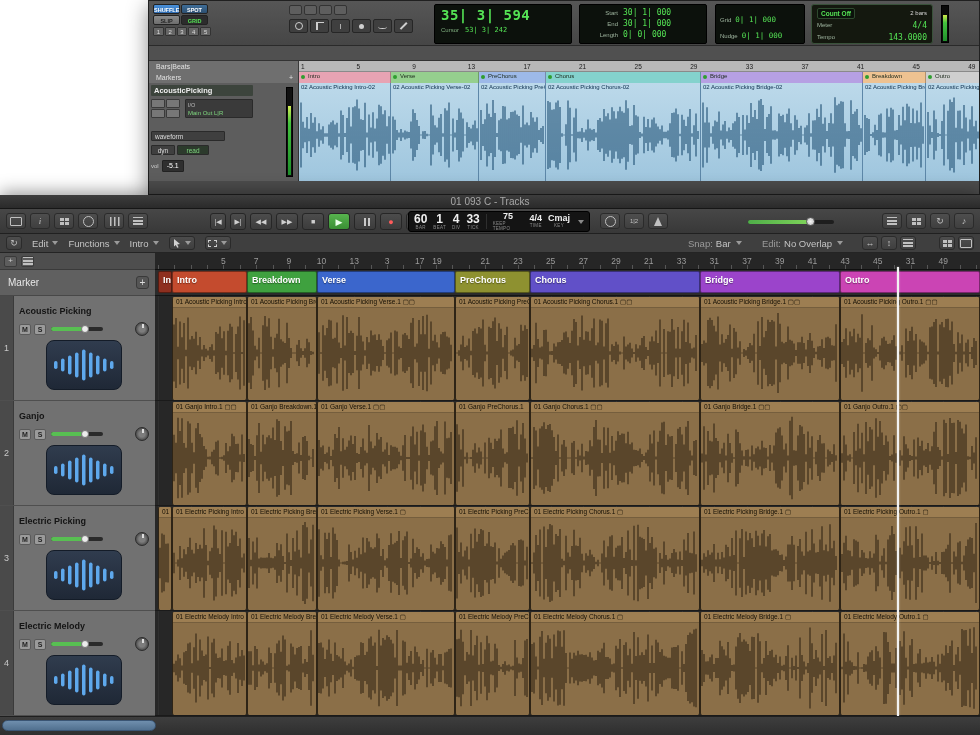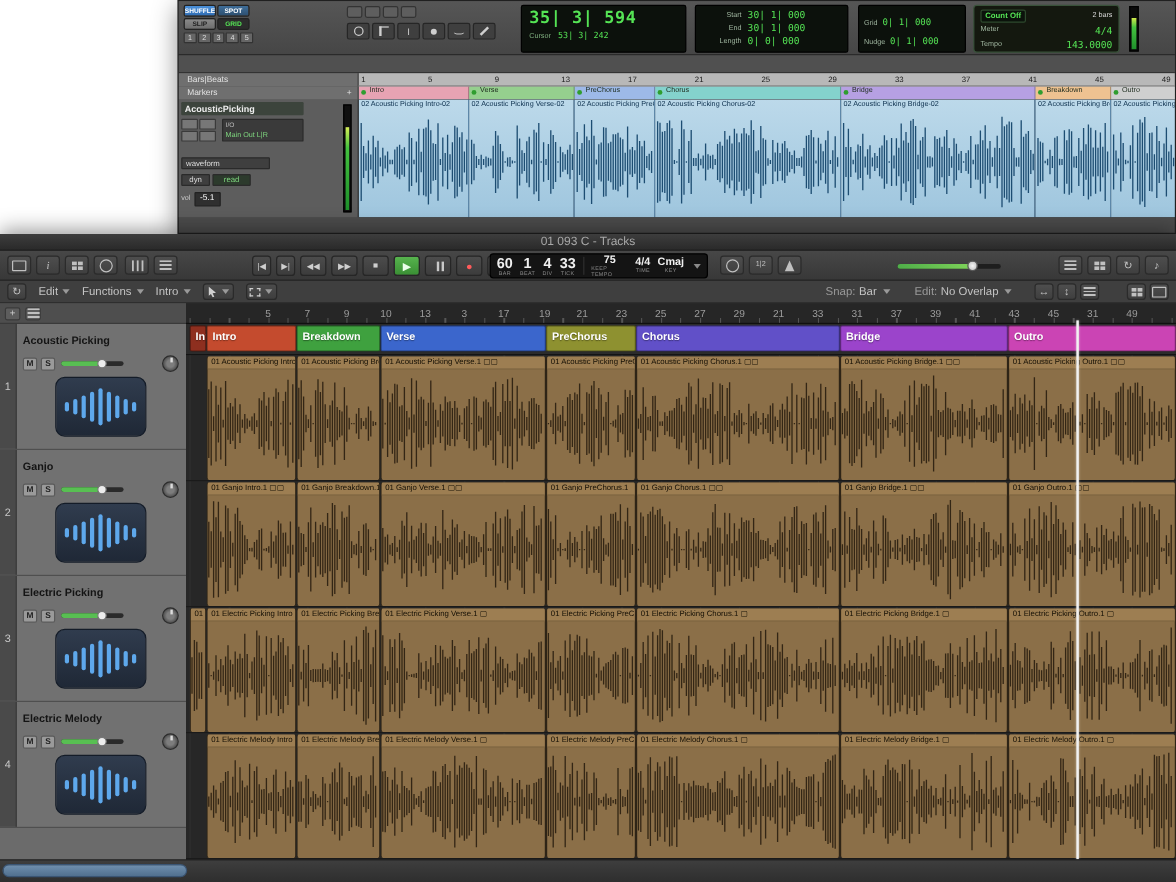--- a/index.html
+++ b/index.html
@@ -497,20 +497,24 @@
         <span class="gicon gicon-sm icg-screen"></span>
       </span>
     </div>
 
     <div class="lg-main">
       <div class="lg-left">
         <div class="lg-left-top">
           <span class="mini-ic icg-plus"></span>
           <span class="mini-ic icg-lines"></span>
         </div>
+        <div class="lg-marker-head">
+          <span>Marker</span>
+          <span class="mk-add">+</span>
+        </div>
         <div>
             <div class="track-header">
               <div class="tnum">1</div>
               <div class="thc">
                 <div class="tname-row"><span class="tname">Acoustic Picking</span></div>
                 <div class="tctl">
                   <span class="msbtn">M</span>
                   <span class="msbtn">S</span>
                   <span class="tvol">
                     <span class="tvol-fill"></span>
@@ -629,21 +633,21 @@
       </div>
       <div class="lg-right">
         <div class="lg-ruler">
             <span class="ruler-num" style="left: 68.44px;">5</span>
             <span class="ruler-num" style="left: 101.16px;">7</span>
             <span class="ruler-num" style="left: 133.88px;">9</span>
             <span class="ruler-num" style="left: 166.6px;">10</span>
             <span class="ruler-num" style="left: 199.32px;">13</span>
             <span class="ruler-num" style="left: 232.04px;">3</span>
             <span class="ruler-num" style="left: 264.76px;">17</span>
-            <span class="ruler-num" style="left: 299px;">19</span>
+            <span class="ruler-num" style="left: 282px;">19</span>
             <span class="ruler-num" style="left: 330.2px;">21</span>
             <span class="ruler-num" style="left: 362.92px;">23</span>
             <span class="ruler-num" style="left: 395.64px;">25</span>
             <span class="ruler-num" style="left: 428.36px;">27</span>
             <span class="ruler-num" style="left: 461.08px;">29</span>
             <span class="ruler-num" style="left: 493.8px;">21</span>
             <span class="ruler-num" style="left: 526.52px;">33</span>
             <span class="ruler-num" style="left: 559.24px;">31</span>
             <span class="ruler-num" style="left: 591.96px;">37</span>
             <span class="ruler-num" style="left: 624.68px;">39</span>

